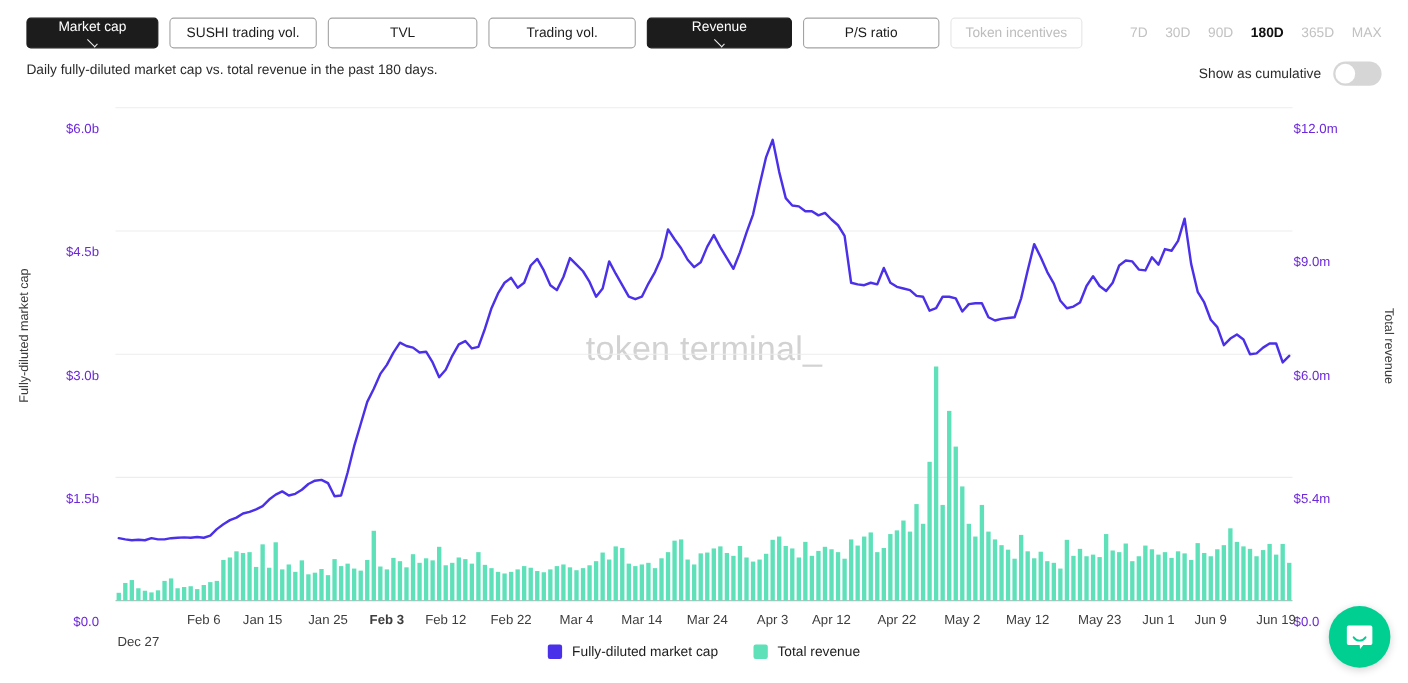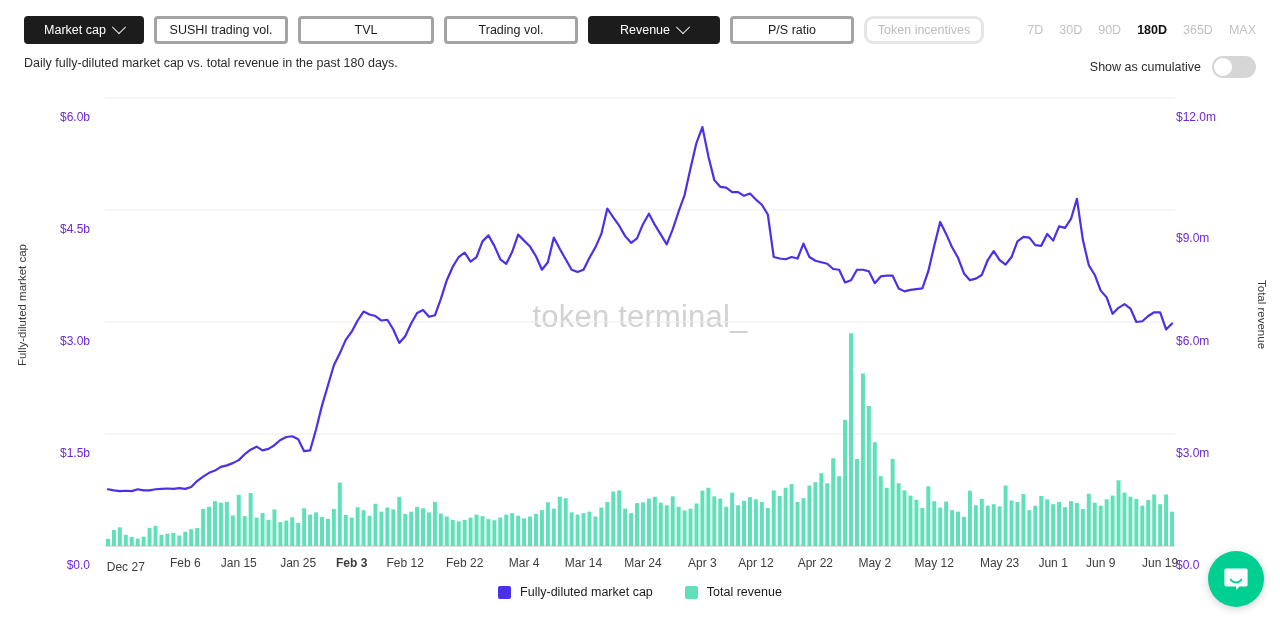--- a/index.html
+++ b/index.html
@@ -20,34 +20,35 @@
   .topbar {
     position: absolute;
     top: 16px;
     left: 24px;
     display: flex;
     gap: 10px;
     align-items: center;
   }
   .mtab {
     height: 28px;
-    border: 3px solid #a3a3a3;
+    border: 1px solid #a3a3a3;
     border-radius: 4px;
     background: #ffffff;
     color: #1c1c1c;
     font-size: 12.5px;
     display: flex;
     align-items: center;
     justify-content: center;
     gap: 8px;
     padding: 0 14px;
     box-sizing: border-box;
     white-space: nowrap;
     cursor: pointer;
     user-select: none;
+    flex-direction: column;
   }
   .mtab.active {
     background: #1c1c1c;
     border-color: #1c1c1c;
     color: #ffffff;
   }
   .mtab.disabled {
     color: #bdbdbd;
     border-color: #e6e6e6;
     cursor: default;
@@ -60,21 +61,21 @@
     border-bottom: 1.4px solid currentColor;
     transform: rotate(45deg) translate(-2px, -2px);
     opacity: .9;
   }
   .w-marketcap { width: 120px; }
   .w-sushi     { width: 134px; }
   .w-tvl       { width: 136px; }
   .w-tradevol  { width: 134px; }
   .w-revenue   { width: 132px; }
   .w-psratio   { width: 124px; }
-  .w-incent    { width: 120px; border-radius: 9px; }
+  .w-incent    { width: 120px; }
 
   
   .ranges {
     position: absolute;
     top: 30px;
     right: 24px;
     transform: translateY(-50%);
     display: flex;
     gap: 16px;
     font-size: 12.5px;
@@ -446,27 +447,27 @@
     </svg>
   <div id="ylabels">
       <div class="ytick l" style="top: 454px;">$0.0</div>
       <div class="ytick l" style="top: 342px;">$1.5b</div>
       <div class="ytick l" style="top: 230px;">$3.0b</div>
       <div class="ytick l" style="top: 118px;">$4.5b</div>
       <div class="ytick l" style="top: 6px;">$6.0b</div>
     </div>
   <div id="y2labels">
       <div class="ytick r" style="top: 454px;">$0.0</div>
-      <div class="ytick r" style="top: 342px;">$3.0m</div>
+      <div class="ytick r" style="top: 342px;">$5.4m</div>
       <div class="ytick r" style="top: 230px;">$6.0m</div>
       <div class="ytick r" style="top: 127px;">$9.0m</div>
       <div class="ytick r" style="top: 6px;">$12.0m</div>
     </div>
   <div id="xlabels">
-      <div class="xtick" style="left: 125.806px; top: 476px;">Dec 27</div>
+      <div class="xtick" style="left: 125.806px; top: 492px;">Dec 27</div>
       <div class="xtick" style="left: 185.25px; top: 472px;">Feb 6</div>
       <div class="xtick" style="left: 238.75px; top: 472px;">Jan 15</div>
       <div class="xtick" style="left: 298.194px; top: 472px;">Jan 25</div>
       <div class="xtick" style="left: 351.694px; top: 472px; font-weight: bold;">Feb 3</div>
       <div class="xtick" style="left: 405.194px; top: 472px;">Feb 12</div>
       <div class="xtick" style="left: 464.639px; top: 472px;">Feb 22</div>
       <div class="xtick" style="left: 524.083px; top: 472px;">Mar 4</div>
       <div class="xtick" style="left: 583.528px; top: 472px;">Mar 14</div>
       <div class="xtick" style="left: 642.972px; top: 472px;">Mar 24</div>
       <div class="xtick" style="left: 702.417px; top: 472px;">Apr 3</div>

